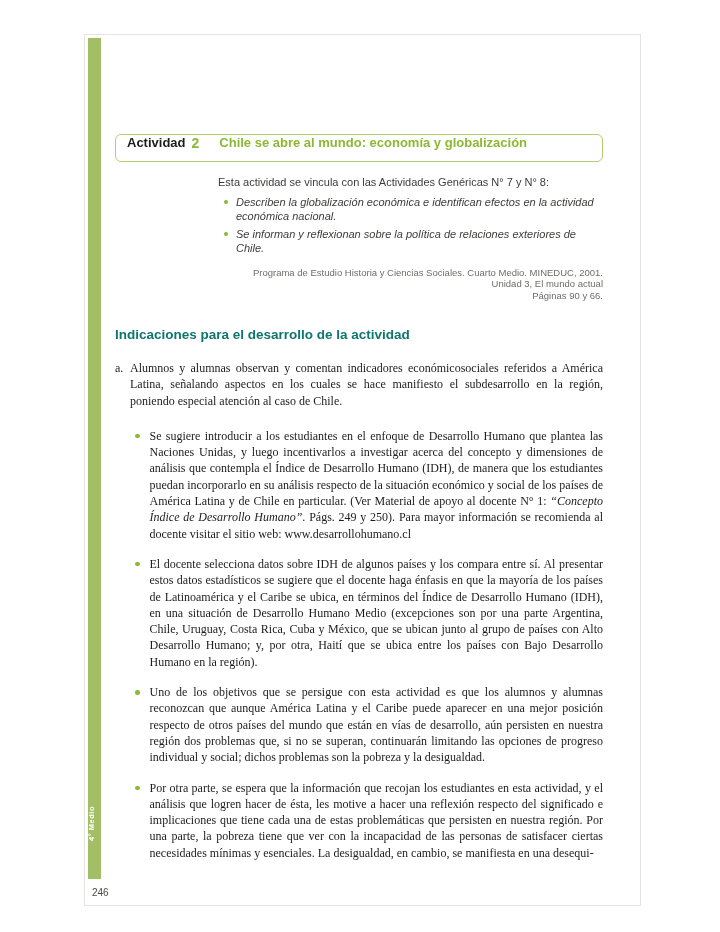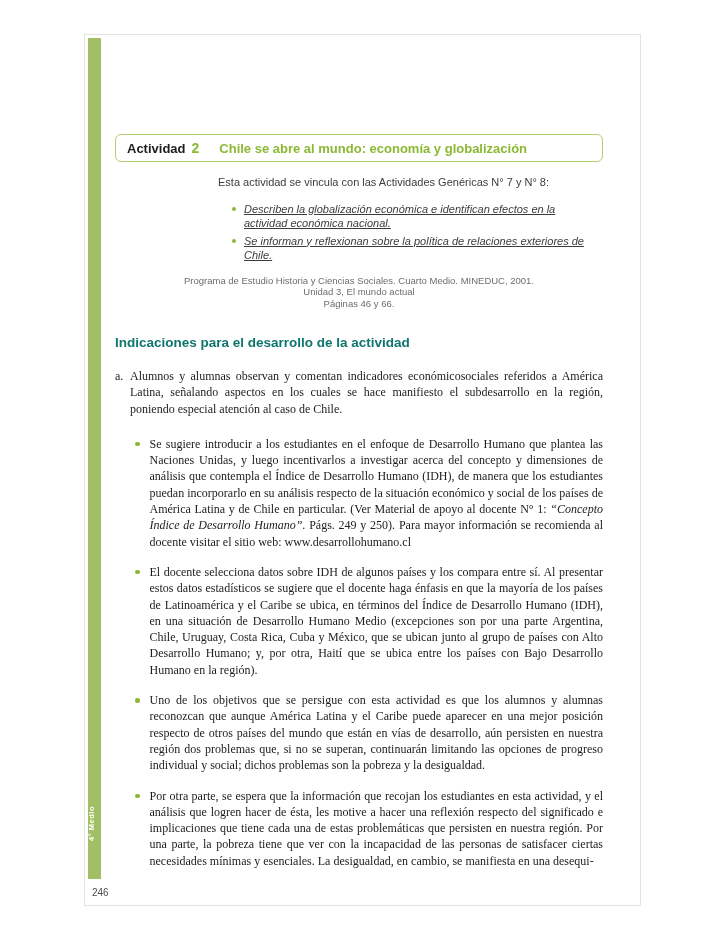--- a/index.html
+++ b/index.html
@@ -48,49 +48,49 @@
     position: absolute;
     left: 30px; top: 0;
     width: 488px;
   }
   .activity-box {
     margin-top: 99px;
     height: 28px;
     border: 1.5px solid #b0cf6d;
     border-radius: 6px;
     display: flex;
-    align-items: center;
+    align-items: flex-start;
     padding: 0 11px;
     box-sizing: border-box;
   }
   .activity-label { font-weight: bold; font-size: 13px; color: #1d1d1b; }
   .activity-number { font-weight: bold; font-size: 14px; color: #8cb933; margin-left: 6px; }
   .activity-title  { font-weight: bold; font-size: 13px; color: #8cb933; margin-left: 20px; white-space: nowrap; }
 
   .intro {
     margin-left: 103px;
     margin-top: 13px;
     font-size: 11px;
     line-height: 14.5px;
     color: #3c3c3b;
   }
   .intro-lead { margin-bottom: 5px; }
-  .intro-bullets { list-style: none; margin: 12px; padding: 0; text-decoration: underline; }
+  .intro-bullets { list-style: none; margin: 4px; padding: 0; }
   .intro-bullets li { display: flex; font-style: italic; margin-top: 3px; }
   .dot {
     flex: 0 0 auto;
     width: 4px; height: 4px;
     border-radius: 50%;
     background: #8cb933;
     margin: 5px 8px 0 2px;
   }
 
   .source {
     margin-top: 11px;
-    text-align: center;
+    text-align: right;
     font-size: 9.5px;
     line-height: 11.5px;
     color: #6d6d6b;
   }
 
   .section-heading {
     margin-top: 26px;
     font-size: 13.5px;
     font-weight: bold;
     color: #0f766e;
@@ -147,21 +147,21 @@
         <li>
           <span class="dot"></span>
           <span>Se informan y reflexionan sobre la política de relaciones exteriores de Chile.</span>
         </li>
       </ul>
     </div>
 
     <div class="source">
       <div>Programa de Estudio Historia y Ciencias Sociales. Cuarto Medio. MINEDUC, 2001.</div>
       <div>Unidad 3, El mundo actual</div>
-      <div>Páginas 46 y 66.</div>
+      <div>Páginas 90 y 66.</div>
     </div>
 
     <div class="section-heading">Indicaciones para el desarrollo de la actividad</div>
 
     <div class="para-a serif">
       <span class="letter">a.</span>
       <span class="ptxt">Alumnos y alumnas observan y comentan indicadores económicosociales referidos a América Latina, señalando aspectos en los cuales se hace manifiesto el subdesarrollo en la región, poniendo especial atención al caso de Chile.</span>
     </div>
 
     <ul class="main-bullets">

